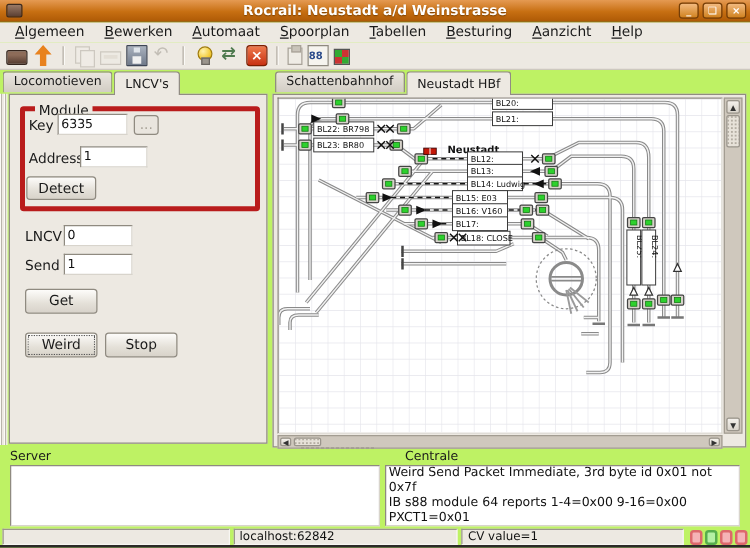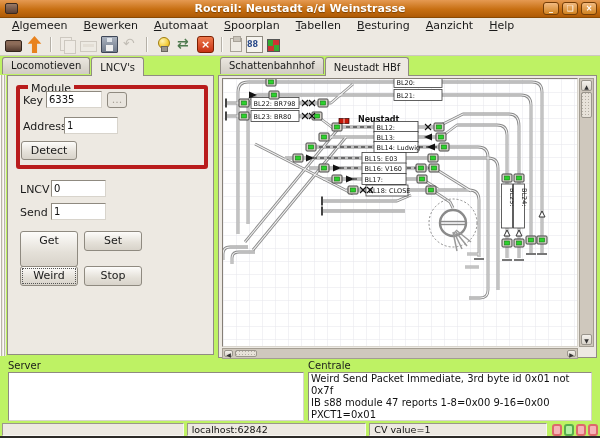--- a/index.html
+++ b/index.html
@@ -176,22 +176,21 @@
       <div class="btn dis" style="left:99px;top:16px;width:20px;height:16px;line-height:14px">...</div>
       <div class="flabel" style="left:15px;top:44px">Address</div>
       <input class="tfield" style="left: 56px; top: 41px; width: 54px; height: 17px;" value="1">
       <div class="btn" style="left:13px;top:65px;width:56px;height:19px;line-height:17px">Detect</div>
 
       <div class="flabel" style="left:12px;top:107px">LNCV</div>
       <input class="tfield" style="left: 43px; top: 104px; width: 55px; height: 17px;" value="0">
       <div class="flabel" style="left:12px;top:130px">Send</div>
       <input class="tfield" style="left: 43px; top: 127px; width: 55px; height: 17px;" value="1">
 
-      <div class="btn" style="left:12px;top:155px;width:58px;height:36px;line-height:18px">Get</div>
-      <div class="btn" style="left:76px;top:155px;width:58px;height:20px;line-height:18px">Set</div>
+      <div class="btn" style="left:12px;top:155px;width:58px;height:20px;line-height:18px">Get</div>
       <div class="btn focus" style="left:12px;top:190px;width:58px;height:20px;line-height:18px">Weird</div>
       <div class="btn" style="left:76px;top:190px;width:58px;height:20px;line-height:18px">Stop</div>
     </div>
 
     <div class="tabrow" style="left:220px">
       <div class="tab">Schattenbahnhof</div>
       <div class="tab active">Neustadt HBf</div>
     </div>
     <div class="page" id="planpage">
       <div class="canvas">
@@ -539,24 +538,24 @@
         <div class="sthumb" style="left:12px;top:1px;width:22px;height:7px"></div>
         <div class="sbtn" style="right:1px;top:1px;width:9px;height:7px;line-height:7px">▶</div>
       </div>
     </div>
   </div>
 
   <div class="splitdots"></div>
 
   <div class="plabel" style="left:8px;top:360px">Server</div>
   <div class="logbox" style="left:8px;top:372px;width:296px;height:49px"></div>
-  <div class="plabel" style="left:308px;top:360px">Centrale</div>
+  <div class="plabel" style="left:324px;top:360px">Centrale</div>
   <div class="logbox" id="centralebox" style="left:308px;top:372px;width:284px;height:49px">
       <div>Weird Send Packet Immediate, 3rd byte id 0x01 not 0x7f</div>
-      <div>IB s88 module 47 reports 1-8=0x00 9-16=0x00 PXCT1=0x01</div>
+      <div>IB s88 module 64 reports 1-4=0x00 9-16=0x00 PXCT1=0x01</div>
     </div>
 
   <div class="statusbar">
     <div class="scell" style="width:183px"></div>
     <div class="scell" style="width:181px">localhost:62842</div>
     <div class="scell" style="width:179px">CV value=1</div>
     <div class="leds" id="leds">
         <div class="led" style="background: rgb(245, 179, 183); border: 2px solid rgb(221, 104, 108);"></div>
         <div class="led" style="background: rgb(180, 240, 164); border: 2px solid rgb(87, 174, 77);"></div>
         <div class="led" style="background: rgb(245, 179, 183); border: 2px solid rgb(221, 104, 108);"></div>

